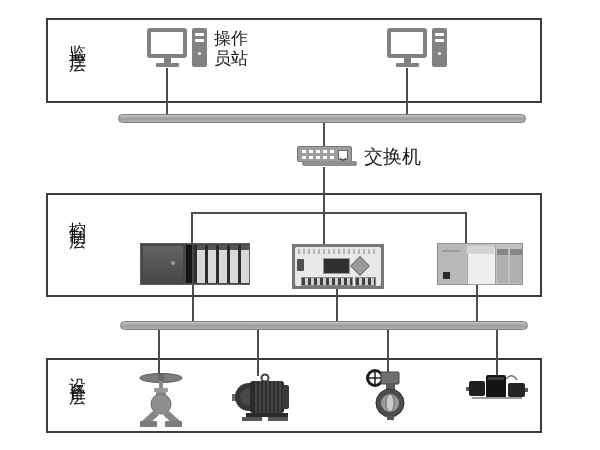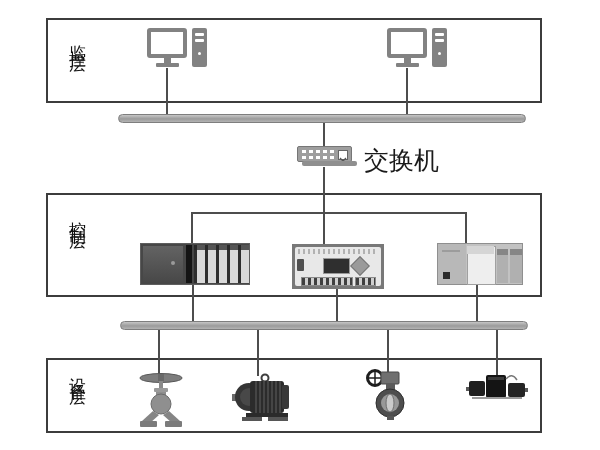--- a/index.html
+++ b/index.html
@@ -43,21 +43,21 @@
   .st-operator{left:147px;top:28px;} .st-op-label{left:214px;top:29px;}
   .st-engineer{left:387px;top:28px;} .st-eng-label{left:457px;top:29px;}
 
   
   .switch{position:absolute;left:297px;top:146px;width:62px;height:22px;}
   .sw-body{position:absolute;left:0;top:0;width:55px;height:16px;background:#9e9e9e;
            border:1px solid #767676;border-radius:2px;box-sizing:border-box;}
   .sw-port{position:absolute;width:4px;height:3px;background:#fff;}
   .sw-xbox{position:absolute;left:40px;top:3px;width:10px;height:10px;background:#fff;border:1px solid #666;box-sizing:border-box;}
   .sw-base{position:absolute;left:5px;top:15px;width:55px;height:5px;background:#8f8f8f;border-radius:2px;}
-  .switch-label{position:absolute;left:364px;top:144px;font-size:25px;}
+  .switch-label{position:absolute;left:364px;top:144px;font-size:19px;}
 
   
   .plc{position:absolute;box-sizing:border-box;}
   .plc-left{left:140px;top:243px;width:110px;height:42px;background:#474747;border:1px solid #5e5e5e;}
   .pl-psu{position:absolute;left:2px;top:2px;width:40px;height:36px;background:linear-gradient(#636363,#484848);}
   .pl-dot{position:absolute;left:30px;top:17px;width:4px;height:4px;background:#9a9a9a;border-radius:50%;}
   .pl-slot{position:absolute;left:45px;top:1px;width:6px;height:38px;background:#141414;}
   .pl-mods{position:absolute;left:53px;top:1px;width:55px;height:38px;
            background:repeating-linear-gradient(90deg,#2e2e2e 0 3px,#d9d9d9 3px 11px);}
   .pl-modtop{position:absolute;left:53px;top:1px;width:55px;height:5px;background:rgba(40,40,40,.75);}
@@ -124,20 +124,24 @@
 
   <div class="station st-operator">
     <div class="monitor"></div>
     <div class="mon-neck"></div>
     <div class="mon-base"></div>
     <div class="tower">
       <div class="slot s1"></div>
       <div class="slot s2"></div>
       <div class="dot"></div>
     </div>
+  </div>
+  <div class="station-label st-op-label">
+    <div>操作</div>
+    <div>员站</div>
   </div>
 
   <div class="station st-engineer">
     <div class="monitor"></div>
     <div class="mon-neck"></div>
     <div class="mon-base"></div>
     <div class="tower">
       <div class="slot s1"></div>
       <div class="slot s2"></div>
       <div class="dot"></div>

